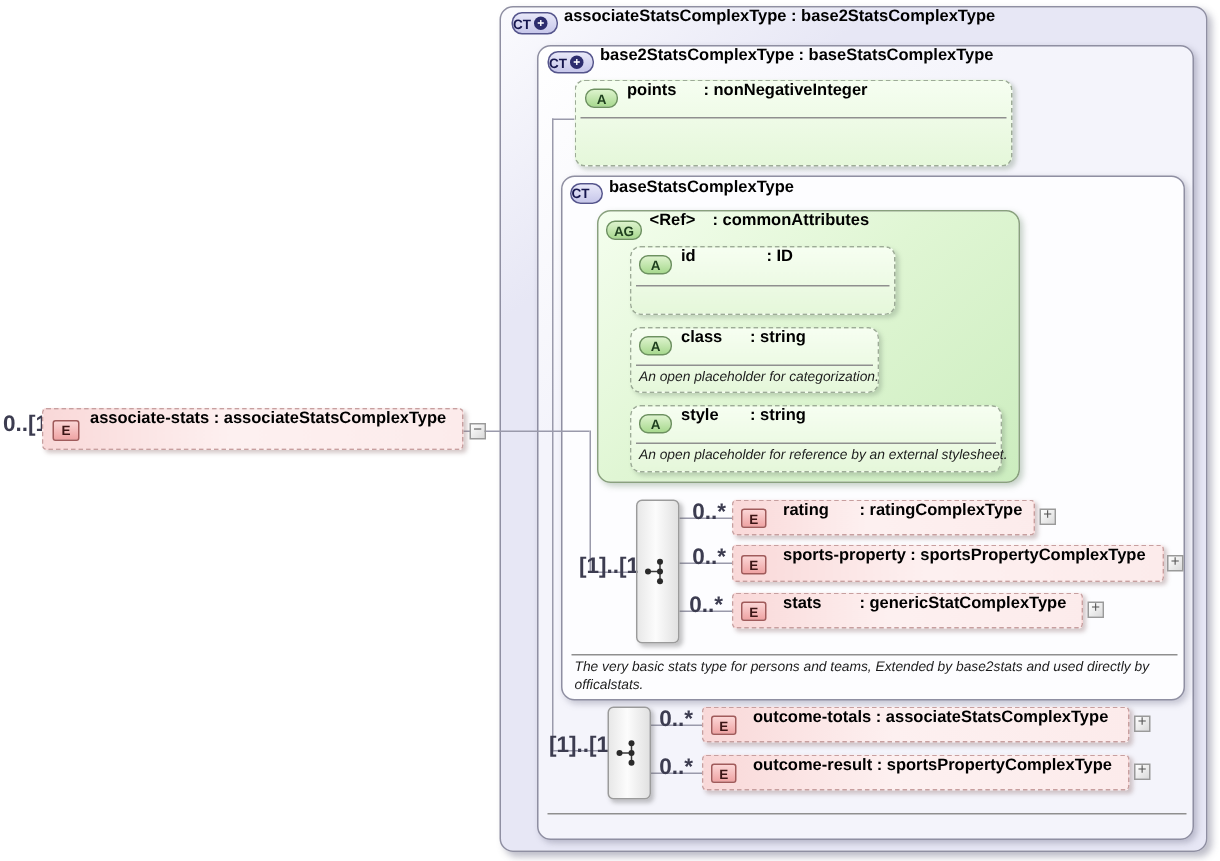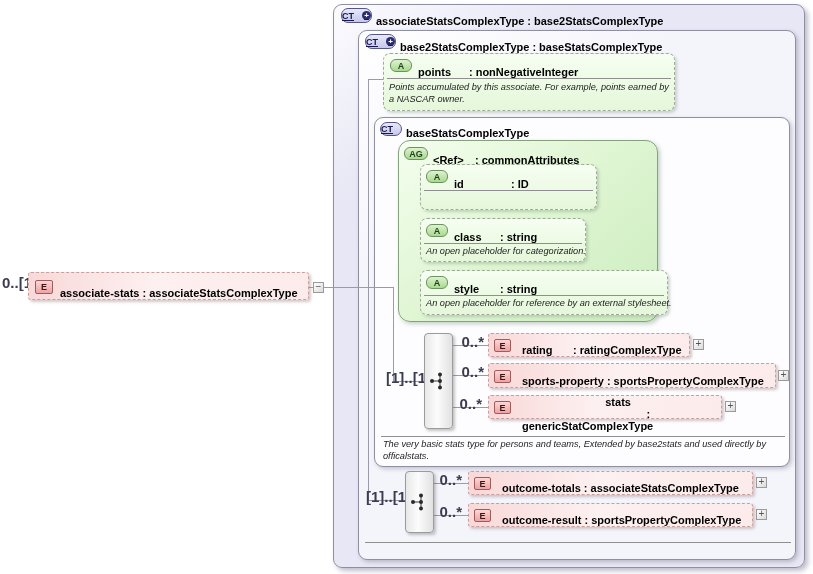--- a/index.html
+++ b/index.html
@@ -15,34 +15,34 @@
          background:linear-gradient(140deg,#f4feee 0%,#e0f6d4 45%,#ccedbf 100%);
          box-shadow:2px 2px 4px rgba(110,140,110,.4);}
   .attrbox{position:absolute;border:1px dashed #9dab97;border-radius:7px;box-sizing:border-box;
            background:linear-gradient(180deg,#f6fef1,#e5f7da);box-shadow:2px 2px 3px rgba(120,140,120,.35);}
   .elembox{position:absolute;border:1px dashed #c79f9f;border-radius:3px;box-sizing:border-box;
            background:linear-gradient(90deg,#f9d8d8 0%,#fdf0f0 45%,#fcebeb 100%);
            box-shadow:2px 2px 3px rgba(150,120,120,.4);}
   .seqbox{position:absolute;border:1px solid #9b9b9b;border-radius:4px;box-sizing:border-box;
           background:linear-gradient(90deg,#e8e8e8 0%,#fcfcfc 45%,#e1e1e1 100%);
           box-shadow:2px 2px 3px rgba(90,90,90,.35);}
-  .trow{position:absolute;display:flex;align-items:flex-end;white-space:nowrap;}
+  .trow{position:absolute;display:flex;align-items:flex-start;white-space:nowrap;}
   .nm{font-size:11px;font-weight:bold;color:#000;}
   .cl{font-size:11px;font-weight:bold;color:#000;margin:0 3px;}
   .tp{font-size:11px;font-weight:bold;color:#000;}
   .ann{position:absolute;font-size:9.2px;font-style:italic;color:#1c1c1c;line-height:11.5px;}
   .nowrap{white-space:nowrap;}
   .divl{position:absolute;height:1px;background:#8f8f8f;}
   .card{position:absolute;font-size:15px;font-weight:bold;color:#3c3c50;text-align:right;white-space:nowrap;}
   .plusbox{position:absolute;width:11px;height:11px;border:1px solid #9a9a9a;box-sizing:border-box;
            background:linear-gradient(135deg,#ffffff,#dadada);font-size:10px;line-height:8px;
            text-align:center;color:#555;cursor:pointer;}
-  .badge-ct{position:absolute;display:inline-flex;align-items:center;justify-content:space-between;
+  .badge-ct{position:absolute;display:inline-flex;align-items:center;justify-content:flex-start;
             border:1px solid #55558c;border-radius:7px;background:linear-gradient(180deg,#e8e8f9,#c7c7ea);
-            font-size:9px;font-weight:bold;color:#16164e;box-sizing:border-box;text-decoration:underline;}
+            font-size:9px;font-weight:bold;color:#16164e;box-sizing:border-box;}
   .badge-a{position:absolute;display:inline-flex;align-items:center;justify-content:center;
            border:1px solid #6d9160;border-radius:6px;background:linear-gradient(180deg,#ddf3cd,#a8d98f);
            font-size:9px;font-weight:bold;color:#1e3f1e;box-sizing:border-box;}
   .badge-e{position:absolute;display:inline-flex;align-items:center;justify-content:center;
            border:1px solid #a05b5b;border-radius:2px;background:linear-gradient(180deg,#fbd6d6,#efa3a3);
            font-size:9px;font-weight:bold;color:#3c1616;box-sizing:border-box;}
   .pluscirc{width:9px;height:9px;border-radius:50%;background:#2d2d6e;color:#ffffff;font-size:8px;
             line-height:9px;text-align:center;font-weight:bold;margin-left:2px;}
   .seqicon{position:absolute;}
 </style>
@@ -100,24 +100,23 @@
   <div class="hline" style="left:434px;top:515px;width:34px;"></div>
 
   <div class="attrbox" style="left:383px;top:53px;width:292px;height:58px;">
     <span class="badge-a" style="left:6px;top:5px;width:22px;height:13px;">A</span>
     <div class="trow" style="left:34px;top:0;height:24px;">
       <span class="nm" style="min-width:48px;">points</span>
       <span class="cl">:</span>
       <span class="tp">nonNegativeInteger</span>
     </div>
     <div class="divl" style="left:3px;top:24px;width:284px;"></div>
-    <div class="ann" style="left:5px;top:28px;width:280px;">Points accumulated by this associate. For example, points earned by a NASCAR owner.</div>
-  </div>
-
-  <div class="agbox" style="left:398px;top:140px;width:260px;height:182px;border-radius:12px;">
+  </div>
+
+  <div class="agbox" style="left:398px;top:140px;width:282px;height:182px;">
     <span class="badge-a" style="left:5px;top:6px;width:24px;height:13px;">AG</span>
     <div class="trow" style="left:34px;top:0;height:25px;">
       <span class="nm" style="min-width:39px;">&lt;Ref&gt;</span>
       <span class="cl">:</span>
       <span class="tp">commonAttributes</span>
     </div>
   </div>
 
   <div class="attrbox" style="left:420px;top:164px;width:177px;height:46px;">
     <span class="badge-a" style="left:5px;top:5px;width:22px;height:13px;">A</span>
@@ -181,21 +180,21 @@
       <span class="nm">sports-property</span>
       <span class="cl">:</span>
       <span class="tp">sportsPropertyComplexType</span>
     </div>
   </div>
   <div class="plusbox" style="left:778px;top:370px;">+</div>
 
   <div class="card" style="left:456px;top:395px;width:26px;">0..*</div>
   <div class="elembox" style="left:488px;top:395px;width:234px;height:24px;">
     <span class="badge-e" style="left:5px;top:5px;width:17px;height:13px;">E</span>
-    <div class="trow" style="left:33px;top:0;height:22px;flex-direction:column;">
+    <div class="trow" style="left:33px;top:0;height:22px;">
       <span class="nm" style="min-width:48px;">stats</span>
       <span class="cl">:</span>
       <span class="tp">genericStatComplexType</span>
     </div>
   </div>
   <div class="plusbox" style="left:725px;top:401px;">+</div>
 
   <div class="card" style="left:366px;top:488px;width:34px;">[1]..[1]</div>
   <div class="seqbox" style="left:405px;top:471px;width:29px;height:62px;">
     <svg class="seqicon" style="left:4px;top:20px;" width="20" height="20" viewBox="0 0 20 20">

